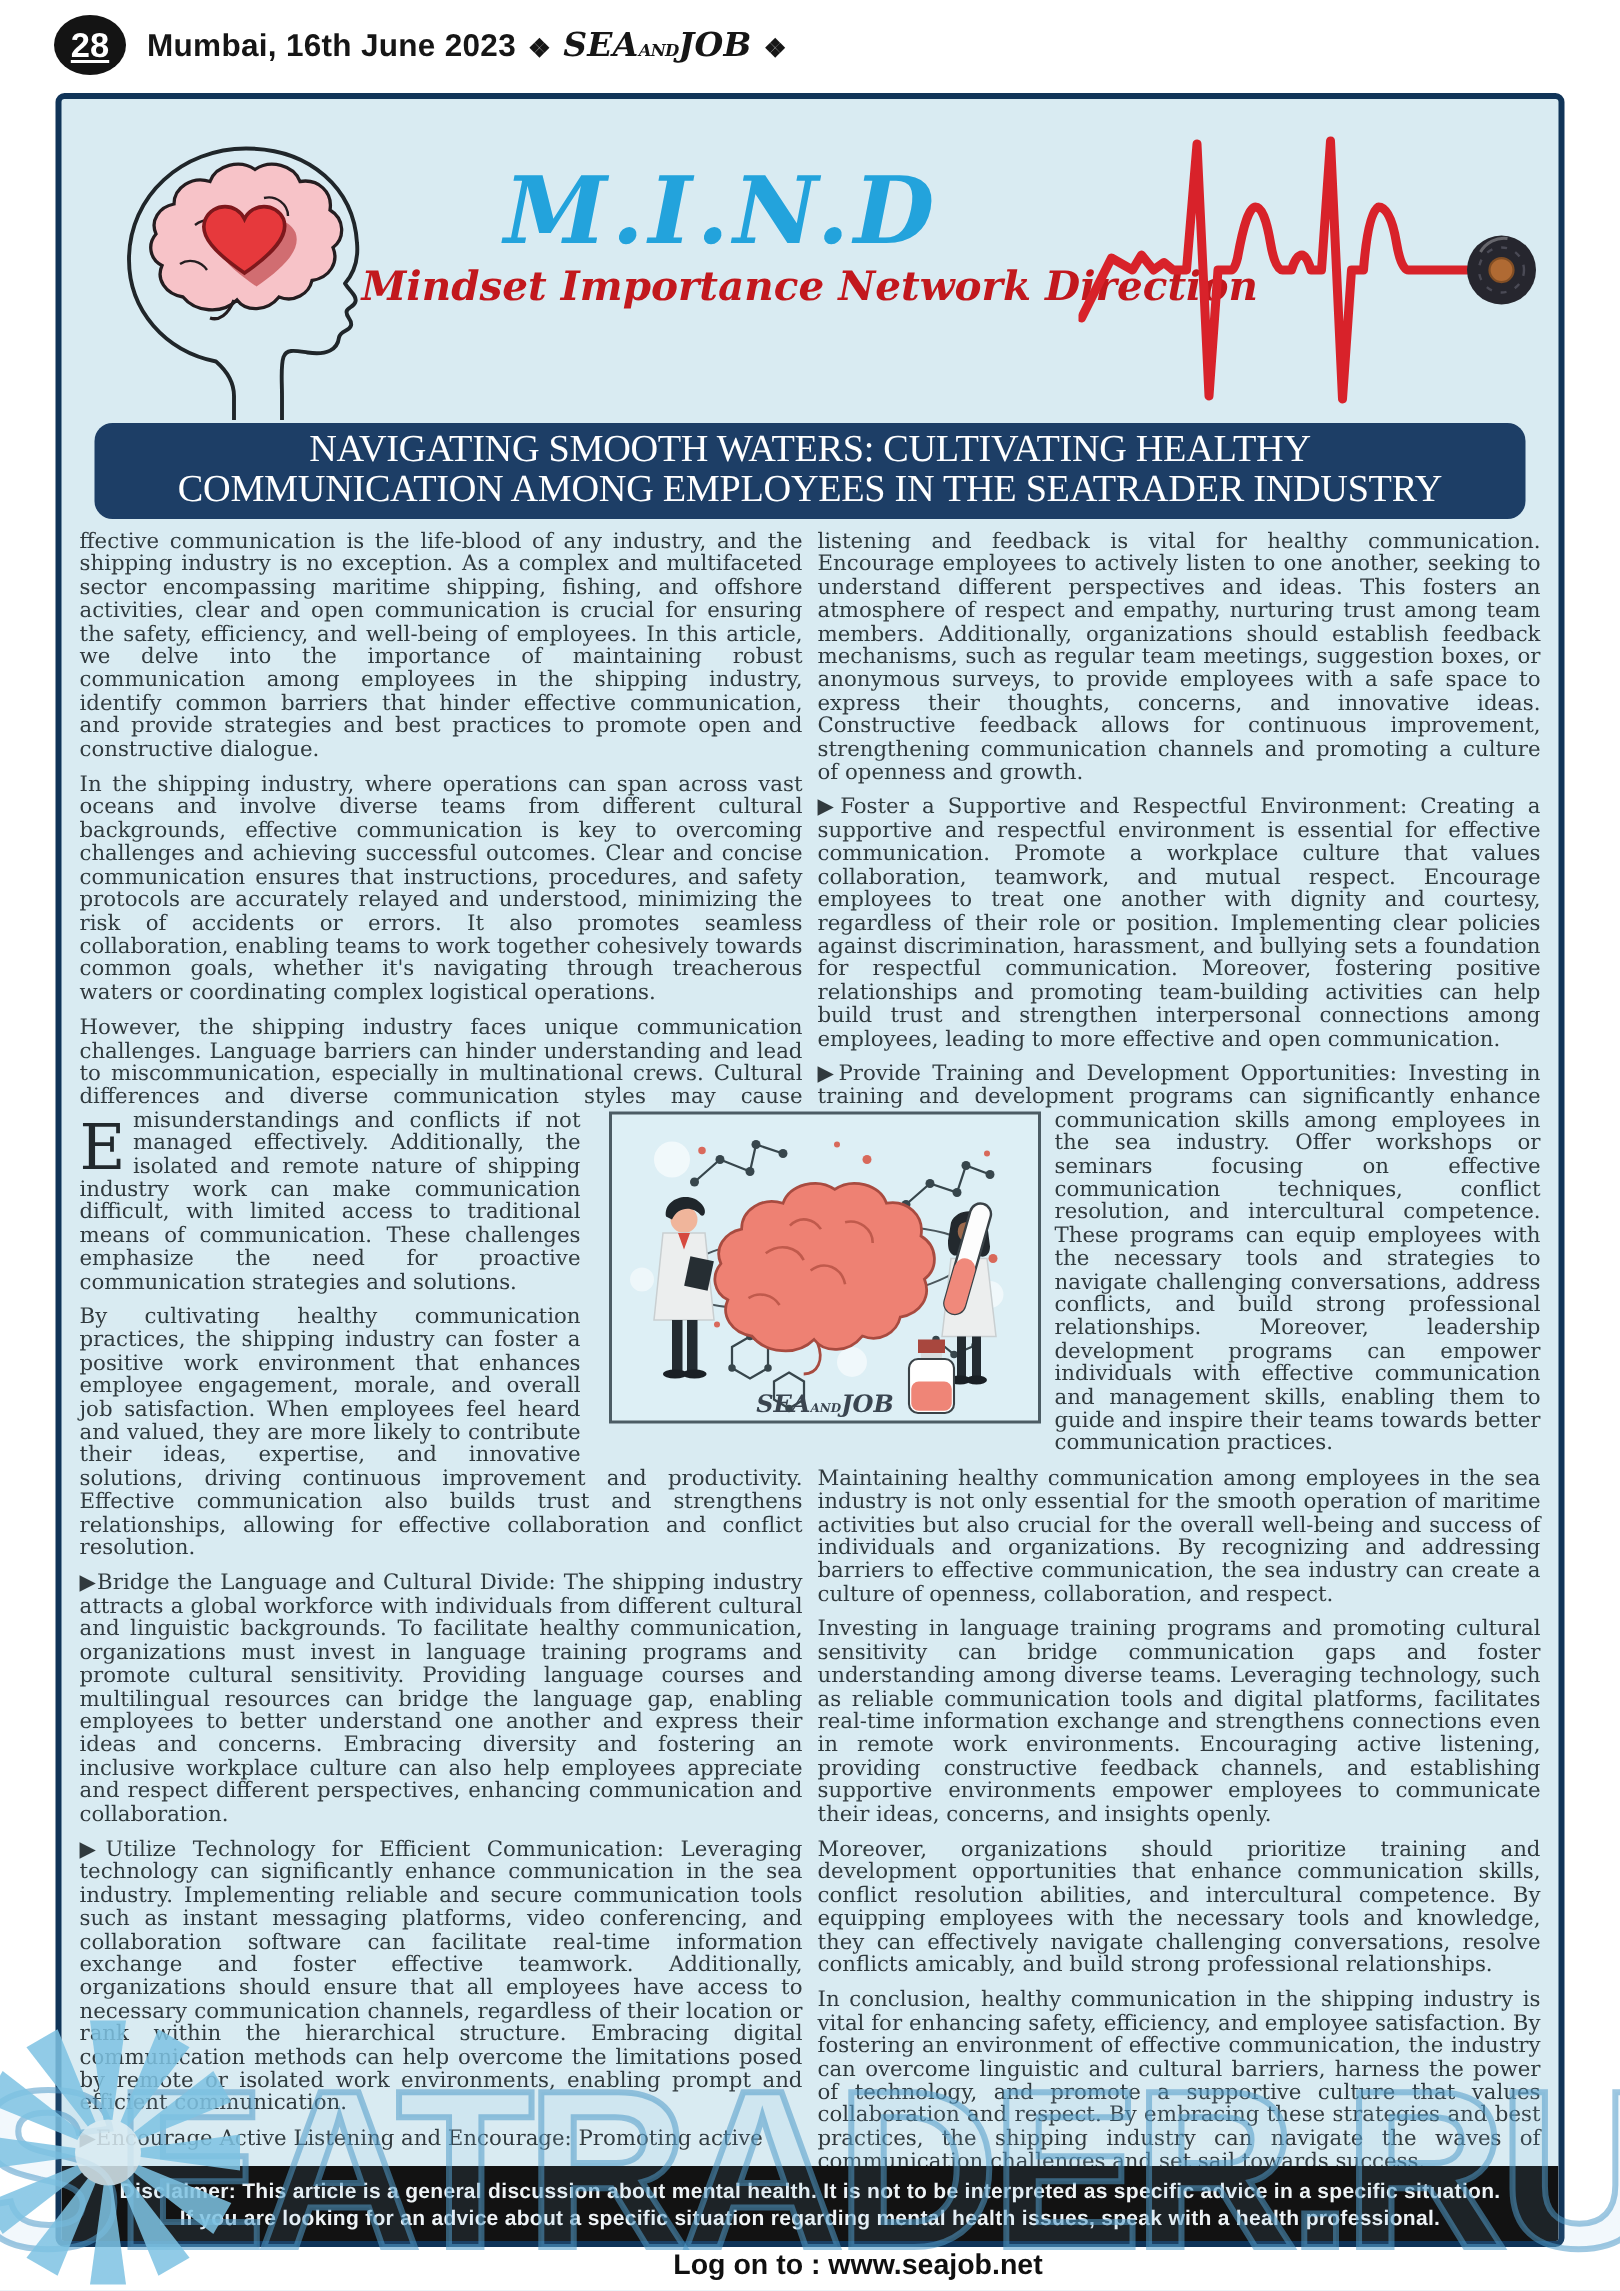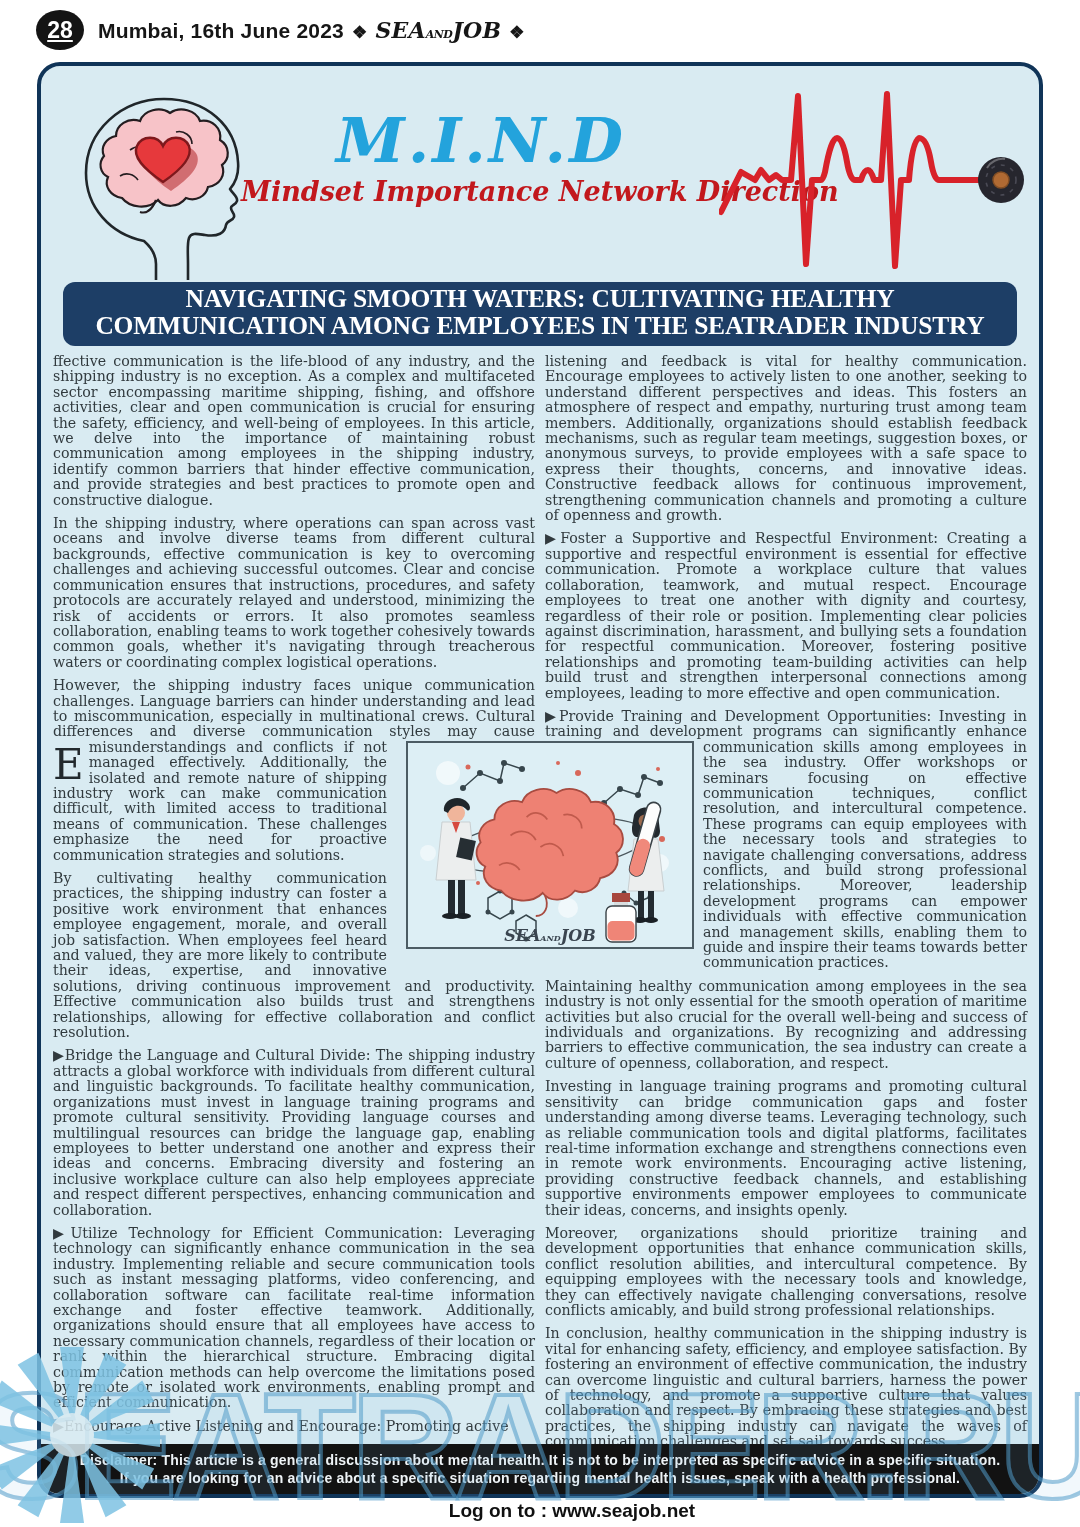--- a/index.html
+++ b/index.html
@@ -17,41 +17,41 @@
   }
   .dateline{font:bold 21px "Liberation Sans", sans-serif;color:#161616;letter-spacing:.2px;display:flex;align-items:flex-end;gap:8px;}
   .brand{font-family:"DejaVu Serif",serif;font-style:italic;font-weight:bold;}
   .brand .big{font-size:22px;}
   .brand .small{font-size:11px;letter-spacing:-0.5px;}
   .dia{font-size:17px;}
 
   
   .article-box{
     position:absolute;top:62px;left:37px;width:1006px;height:1436px;
-    background:#d9ebf2;border:4px solid #103458;border-radius:23px;
+    background:#d9ebf2;border:4px solid #103458;border-radius:6px;
     box-sizing:border-box;overflow:hidden;
   }
   
   .masthead{position:relative;height:216px;}
   .head-illu{position:absolute;left:14px;top:14px;}
   .masthead-text{position:absolute;left:200px;top:44px;width:480px;text-align:center;}
   .mind-title{
     color:#23a3dc;font-style:italic;font-weight:bold;font-size:62px;line-height:62px;
     letter-spacing:3px;font-family:"DejaVu Serif",serif;
   }
   .mind-sub{
     color:#c2181d;font-style:italic;font-weight:bold;font-size:27px;line-height:32px;
     white-space:nowrap;font-family:"DejaVu Serif",serif;margin-top:4px;
   }
   .ecg{position:absolute;right:8px;top:16px;}
 
   
   .headline-bar{
     margin:0 22px;background:#1d3e66;border-radius:12px;color:#fff;text-align:center;
-    font-family:"Liberation Serif",serif;font-weight:bold;font-size:25.5px;line-height:26.5px;
+    font-family:"Liberation Serif",serif;font-weight:normal;font-size:25.5px;line-height:26.5px;
     padding:4px 6px 7px;letter-spacing:-0.2px;
   }
 
   
   .columns{
     display:flex;gap:10px;padding:8px 12px 0;height:1096px;overflow:hidden;
     color:#313a3e;font-size:14.2px;line-height:15.4px;text-align:justify;
   }
   .col{width:488px;}
   .col p{margin:0 0 8px 0;}

